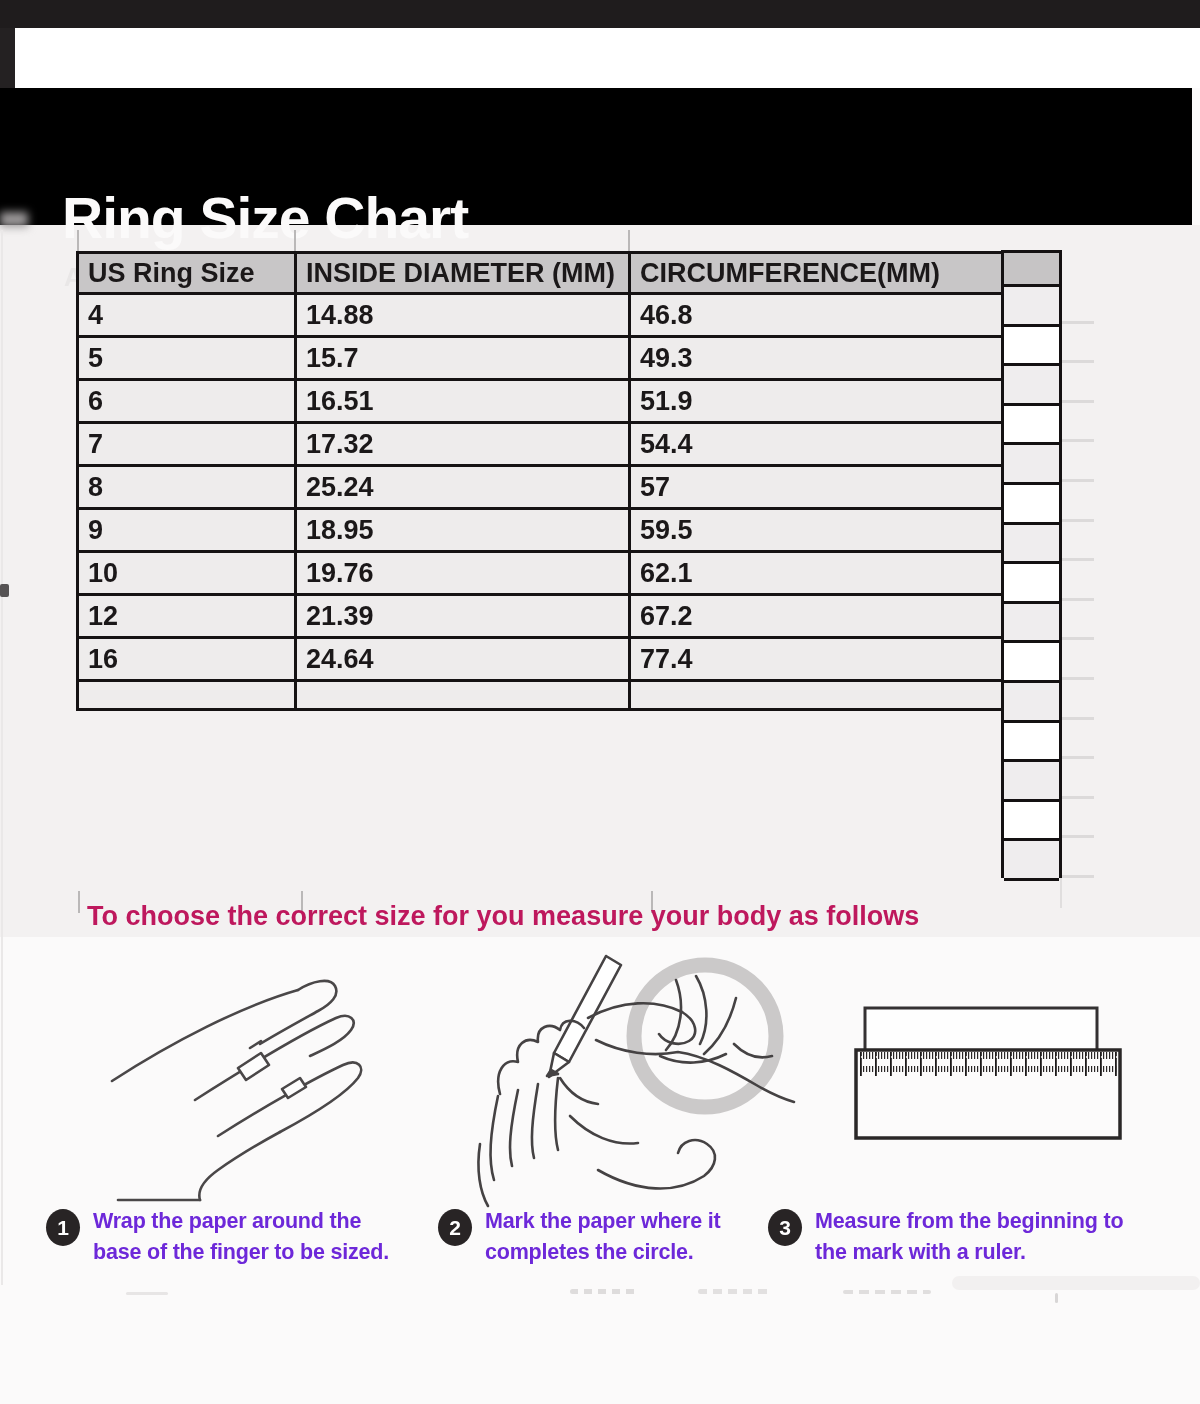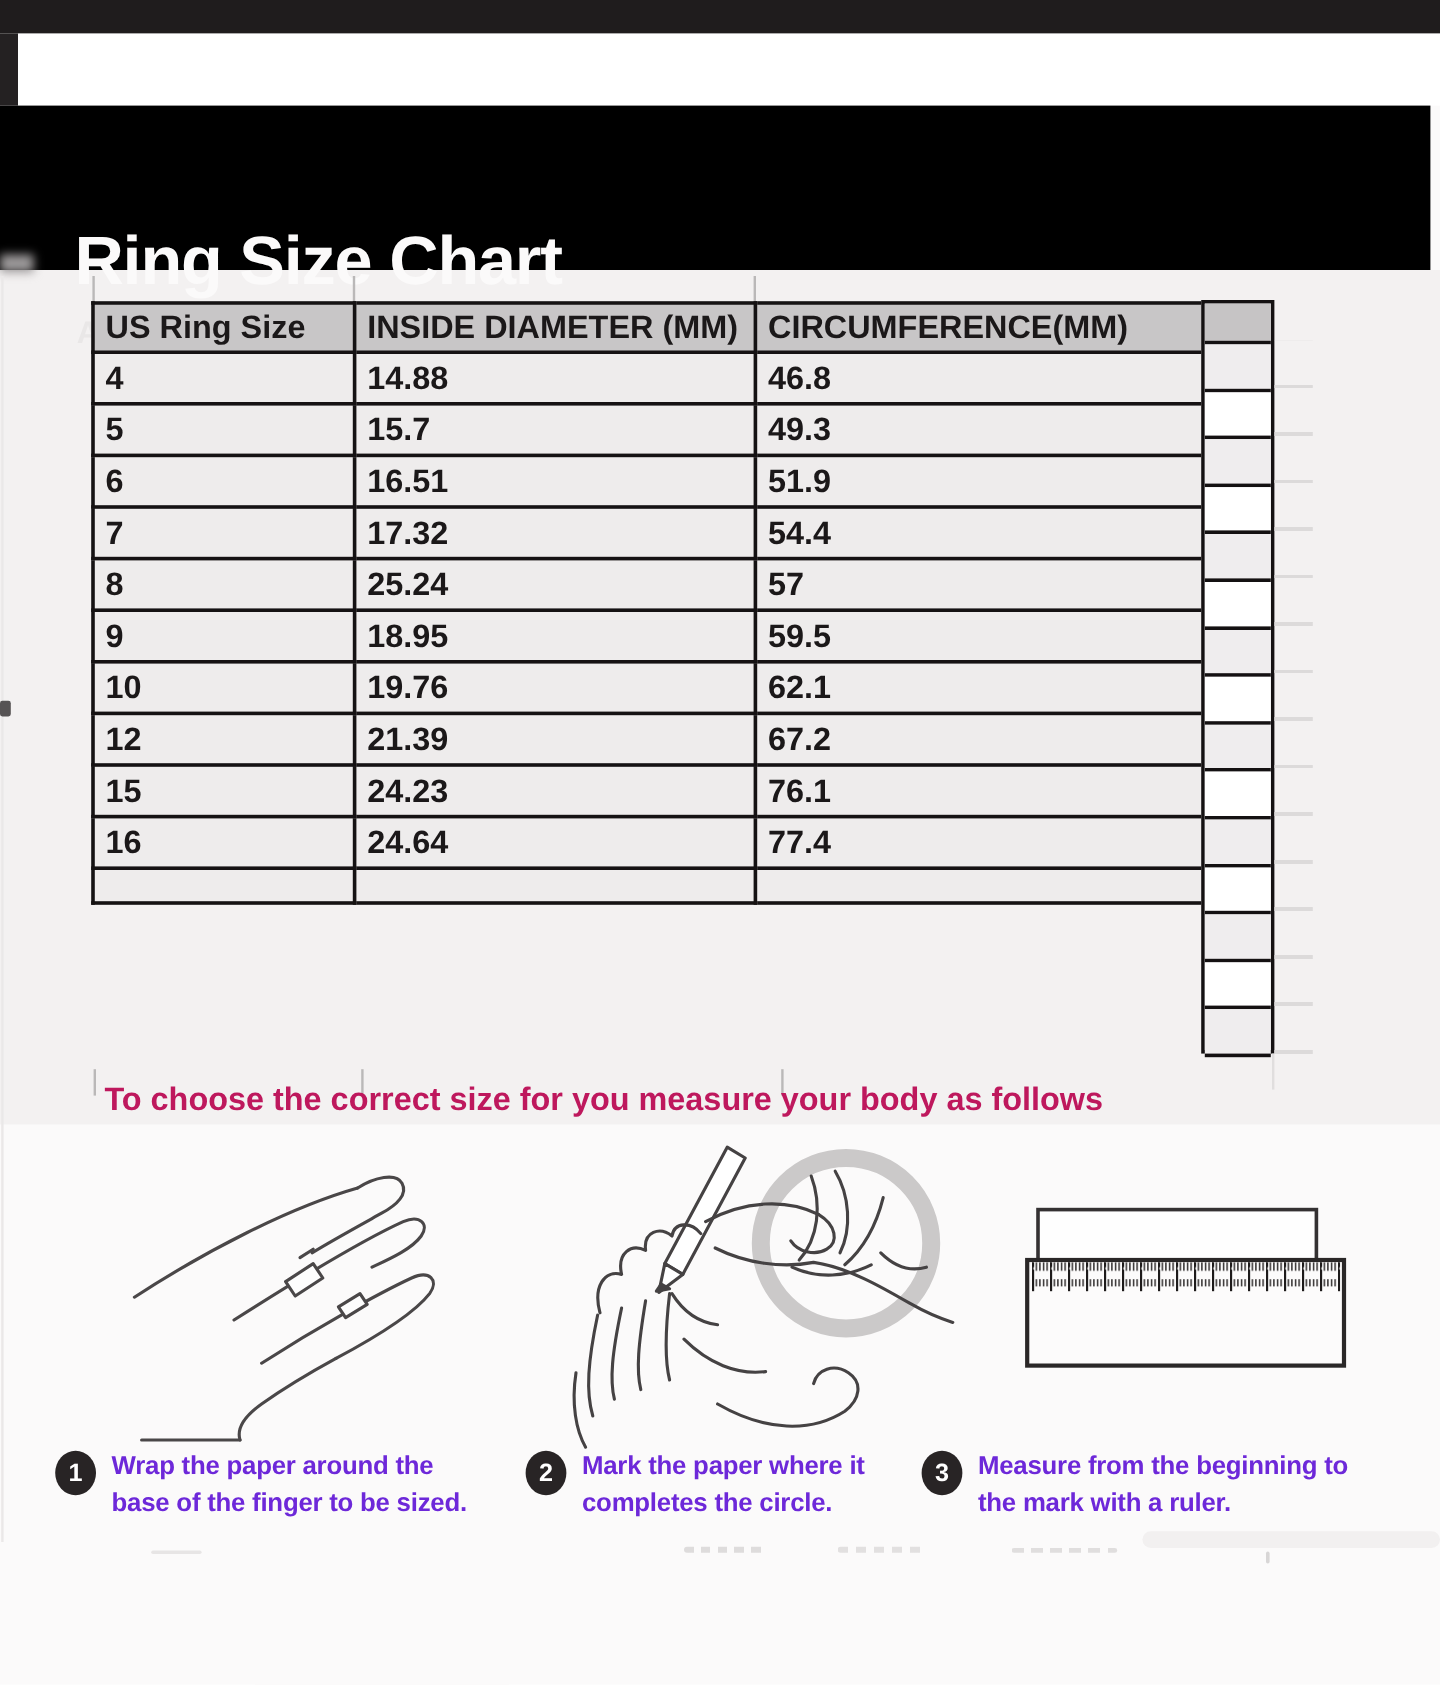--- a/index.html
+++ b/index.html
@@ -135,25 +135,20 @@
     </tr>
     <tr>
       <td>10</td>
       <td>19.76</td>
       <td>62.1</td>
     </tr>
     <tr>
       <td>12</td>
       <td>21.39</td>
       <td>67.2</td>
-    </tr>
-    <tr>
-      <td>15</td>
-      <td>24.23</td>
-      <td>76.1</td>
     </tr>
     <tr>
       <td>16</td>
       <td>24.64</td>
       <td>77.4</td>
     </tr>
     <tr class="empty-row">
       <td></td>
       <td></td>
       <td></td>

